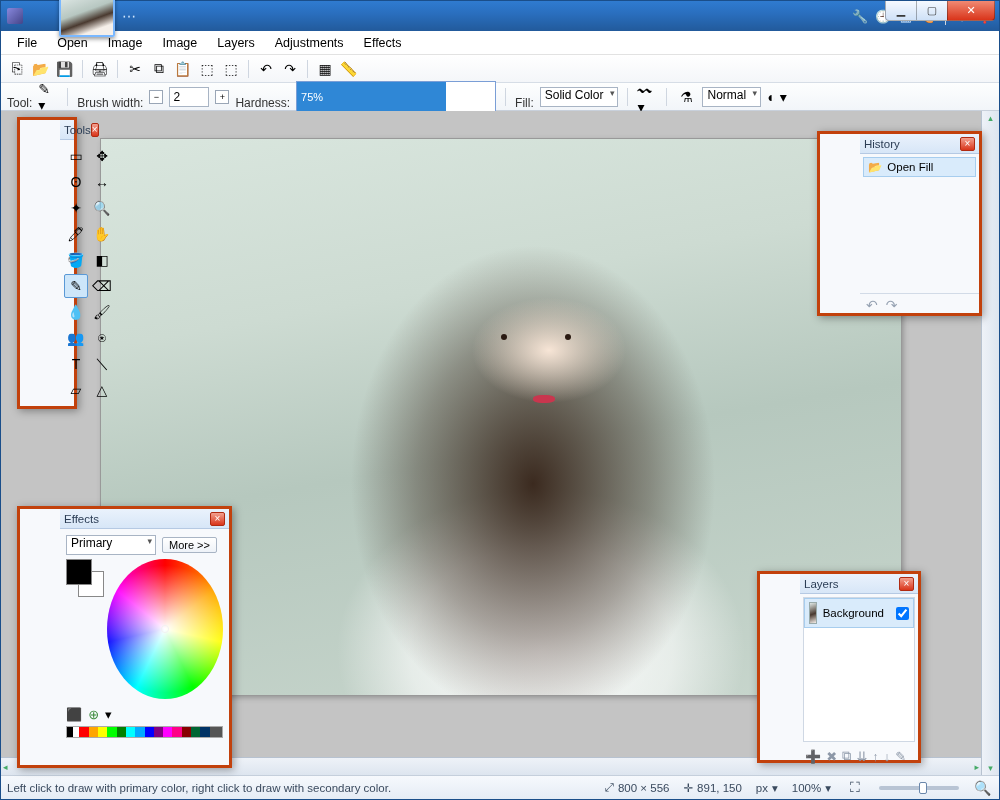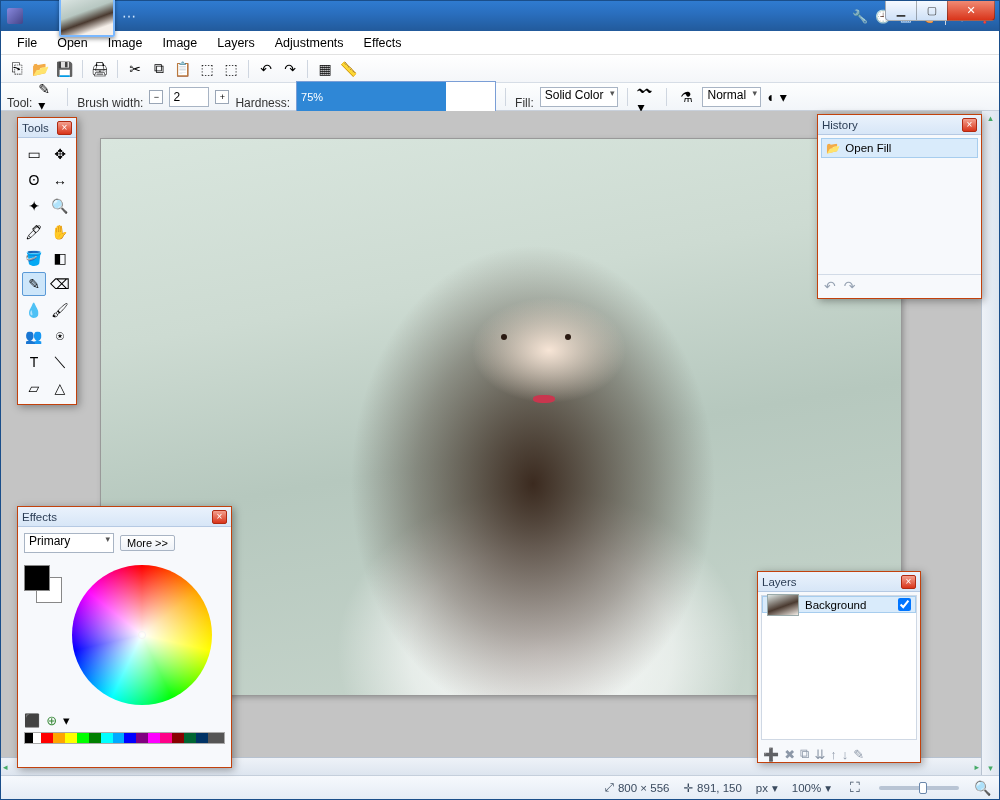--- a/index.html
+++ b/index.html
@@ -51,49 +51,49 @@
    radial-gradient(ellipse 240px 190px at 55% 92%, #fefefe 0%, rgba(254,254,254,.6) 55%, rgba(254,254,254,0) 85%),
    linear-gradient(170deg, #d9e6de 0%, #cddbd2 30%, #b6c8be 55%, #c8d6cd 100%);
    position: relative; }
 .watermark { position: absolute; right: 10px; bottom: 6px; font-size: 13px; color: rgba(120,120,120,.5); font-style: italic; }
 .face-dot { position:absolute; border-radius:50%; }
 
 .vscroll { position: absolute; right: 0; top: 0; bottom: 0; width: 18px; background: linear-gradient(90deg,#eef2f8,#dde5ef); border-left: 1px solid #b7c2d0; display:flex; flex-direction:column; align-items:center; justify-content:space-between; padding:2px 0; font-size:9px; color:#4a6; }
 .hscroll { position: absolute; left: 0; right: 18px; bottom: 0; height: 18px; background: linear-gradient(#eef2f8,#dde5ef); border-top: 1px solid #b7c2d0; display:flex; align-items:center; justify-content:space-between; padding:0 2px; font-size:9px; color:#4a6; }
 
 
-.panel { position: absolute; background: #f7f9fc; border: 1px solid #c2410c; box-shadow: 2px 2px 8px rgba(0,0,0,.35); font-size: 12px; z-index: 30; }
+.panel { position: absolute; background: #f7f9fc; border: 3px solid #c2410c; box-shadow: 2px 2px 8px rgba(0,0,0,.35); font-size: 12px; z-index: 30; padding-left: 40px; }
 .panel .phdr { height: 20px; background: linear-gradient(#eaf2fc,#d7e6f7); border-bottom: 1px solid #b5c9e3; display: flex; align-items: center; padding: 0 4px; font-size: 11.5px; color: #2b3d55; cursor: move; }
 .panel .phdr .x { margin-left: auto; width: 15px; height: 14px; background: linear-gradient(#f3a08f,#d9341a); color: #fff; font-size: 10px; display: flex; align-items: center; justify-content: center; border: 1px solid #b02a12; border-radius: 2px; cursor: pointer; }
 
 
 #tools { left: 17px; top: 117px; width: 60px; }
 #tools .grid { display: grid; grid-template-columns: 1fr 1fr; gap: 2px; padding: 4px; }
 #tools .tool { width: 24px; height: 24px; border: 1px solid transparent; display: flex; align-items: center; justify-content: center; font-size: 14px; cursor: pointer; border-radius: 2px; }
 #tools .tool.sel { background: #cde6fa; border-color: #5a99d6; }
 
 
-#history { left: 817px; top: 114px; width: 165px; height: 185px; }
+#history { left: 817px; top: 131px; width: 165px; height: 185px; }
 #history .list { padding: 3px; height: 140px; border-bottom:1px solid #d2dbe7; overflow:hidden; }
 #history .hitem { height: 20px; display: flex; align-items: center; gap: 5px; padding: 0 4px; background: #d9ebfb; border: 1px solid #a7cdee; font-size: 11.5px; cursor:pointer; }
 #history .hfoot { height: 22px; display: flex; align-items: center; gap: 8px; padding: 0 6px; color: #97a3b3; font-size: 14px; }
 
 
 #layers { left: 757px; top: 571px; width: 164px; height: 192px; }
 #layers .llist { height: 145px; background: #fff; margin: 3px; border: 1px solid #cfd8e4; }
-#layers .layer { height: 17px; display: flex; align-items: center; gap: 6px; padding: 0 4px; background: #d9ebfb; border: 1px solid #a7cdee; font-size: 11.5px; }
+#layers .layer { height: 30px; display: flex; align-items: center; gap: 6px; padding: 0 4px; background: #d9ebfb; border: 1px solid #a7cdee; font-size: 11.5px; }
 #layers .layer .lthumb { width: 32px; height: 22px; background: linear-gradient(160deg,#dfe8e6,#4a3a30 55%,#f5efe9); border: 1px solid #9aa; }
 #layers .lfoot { height: 22px; display: flex; align-items: center; gap: 5px; padding: 0 5px; font-size: 13px; color: #8d98a8; }
 #layers .lfoot span { cursor:pointer; }
 #layers .lfoot span:first-child { color:#3a8a3a; }
 
 
 #colors { left: 17px; top: 506px; width: 215px; height: 262px; }
 #colors .body { padding: 6px; position:relative; }
-#colors .row1 { display: flex; align-items: center; gap: 6px; margin-bottom: 12px; }
+#colors .row1 { display: flex; align-items: center; gap: 6px; margin-bottom: 4px; }
 #colors .more { border:1px solid #a8b4c4; padding:1px 6px; font-size:11px; background:linear-gradient(#fff,#eef2f8); cursor:pointer; border-radius:2px; }
 .wheel-wrap { display:flex; gap:8px; align-items:flex-start; }
 .swatches { position:relative; width:40px; height:40px; }
 .swatches .sw { position:absolute; width:26px; height:26px; border:1px solid #888; }
 .swatches .primary { left:0; top:0; background:#000; z-index:2; }
 .swatches .secondary { left:12px; top:12px; background:#fff; }
 .wheel { width:140px; height:140px; border-radius:50%; background: conic-gradient(red,orange,yellow,lime,cyan,blue,magenta,red); position:relative; }
 .wheel::after { content:""; position:absolute; inset:0; border-radius:50%; background: radial-gradient(circle,#fff 0%,rgba(255,255,255,0) 70%); }
 .wheel .cursor { position:absolute; left:50%; top:50%; width:8px; height:8px; border:1px solid #000; border-radius:50%; transform:translate(-50%,-50%); }
 .swrow { margin-top:8px; display:flex; align-items:center; gap:6px; font-size:13px; }
@@ -207,20 +207,21 @@
         <span>▴</span>
         <span>▾</span>
       </div>
     <div class="hscroll">
         <span>◂</span>
         <span>▸</span>
       </div>
   </div>
 
   <div class="statusbar">
+    <span class="hint">Left click to draw with primary color, right click to draw with secondary color.</span>
     <span class="flex"></span>
     <span class="cell">⤢ <span>800 × 556</span></span>
     <span class="cell">✛ <span>891, 150</span></span>
     <span class="cell"><span>px</span> ▾</span>
     <span class="cell"><span>100%</span> ▾</span>
     <span class="tbico">⛶</span>
     <div class="zoomslider">
         <div class="th"></div>
       </div>
     <span class="tbico">🔍</span>

